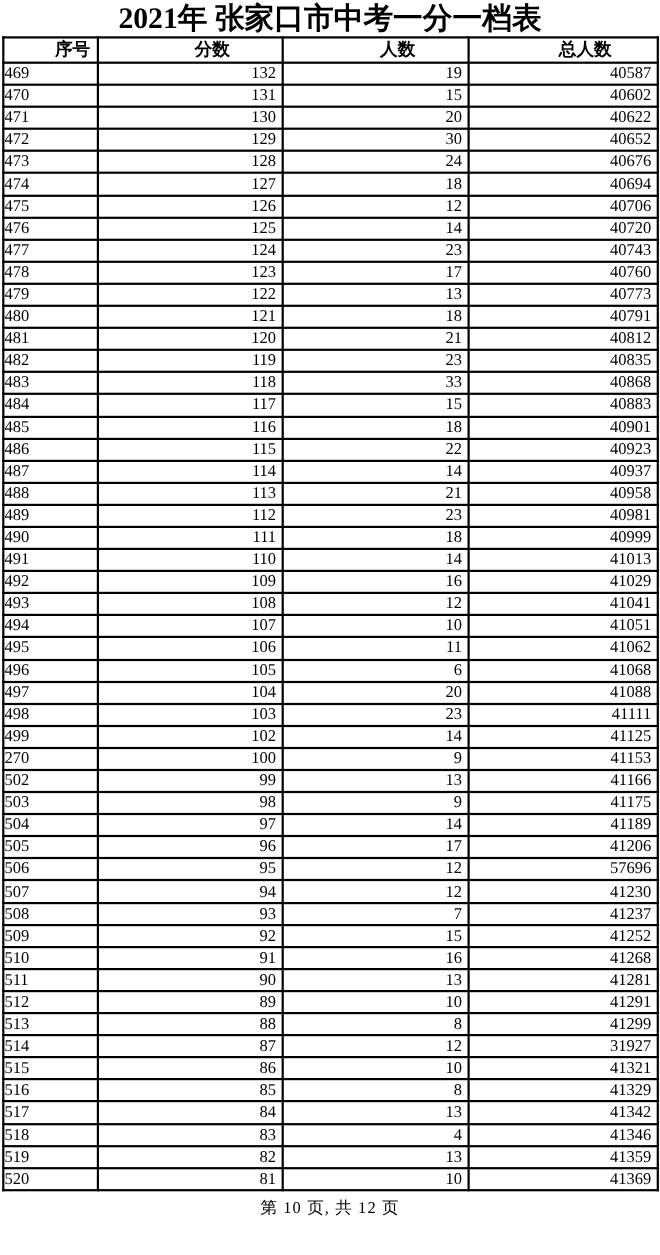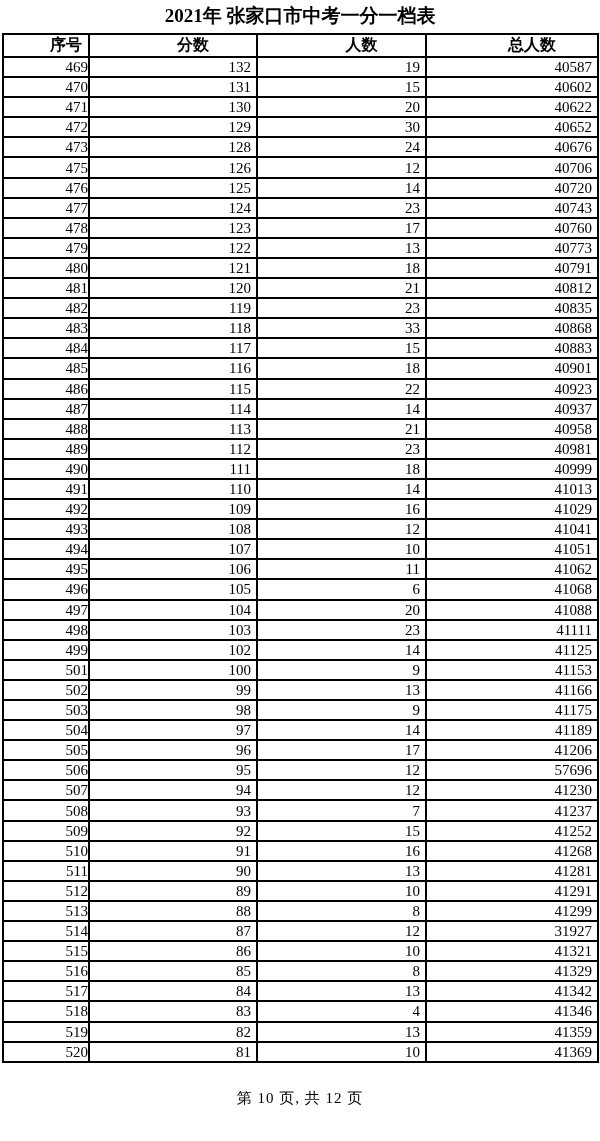--- a/index.html
+++ b/index.html
@@ -10,21 +10,21 @@
   body {
     width: 600px;
     height: 1141px;
     overflow: hidden;
     font-family: "Liberation Serif", "DejaVu Serif", serif;
     color: #000000;
   }
   .page-title {
     margin: 1px 0 2px 0;
     text-align: center;
-    font-size: 19px;
+    font-size: 27px;
     font-weight: bold;
     line-height: 30px;
     white-space: pre;
   }
   table.score-table {
     margin-left: 2px;
     width: 595px;
     table-layout: fixed;
     border-collapse: collapse;
   }
@@ -39,24 +39,24 @@
     font-size: 16px;
     font-weight: bold;
     text-align: center;
     padding-left: 40px;
   }
   .score-table td {
     height: 18.1px;
     font-size: 15px;
     line-height: 18px;
   }
-  .score-table td.c-center { text-align: right; padding-left: 45px; }
+  .score-table td.c-center { text-align: left; }
   .score-table td.c-right  { text-align: right; padding-right: 5px; }
   .page-footer {
-    margin-top: 26px;
+    margin-top: 6px;
     text-align: center;
     font-size: 15px;
     letter-spacing: 1px;
   }
 </style>
 </head>
 <body>
 
 <div class="page-title">2021年 张家口市中考一分一档表</div>
 
@@ -100,20 +100,26 @@
         <td class="c-right">30</td>
         <td class="c-right">40652</td>
       </tr>
       <tr>
         <td class="c-center">473</td>
         <td class="c-right">128</td>
         <td class="c-right">24</td>
         <td class="c-right">40676</td>
       </tr>
       <tr>
+        <td class="c-center">474</td>
+        <td class="c-right">127</td>
+        <td class="c-right">18</td>
+        <td class="c-right">40694</td>
+      </tr>
+      <tr>
         <td class="c-center">475</td>
         <td class="c-right">126</td>
         <td class="c-right">12</td>
         <td class="c-right">40706</td>
       </tr>
       <tr>
         <td class="c-center">476</td>
         <td class="c-right">125</td>
         <td class="c-right">14</td>
         <td class="c-right">40720</td>
@@ -250,21 +256,21 @@
         <td class="c-right">23</td>
         <td class="c-right">41111</td>
       </tr>
       <tr>
         <td class="c-center">499</td>
         <td class="c-right">102</td>
         <td class="c-right">14</td>
         <td class="c-right">41125</td>
       </tr>
       <tr>
-        <td class="c-center">501</td>
+        <td class="c-center">270</td>
         <td class="c-right">100</td>
         <td class="c-right">9</td>
         <td class="c-right">41153</td>
       </tr>
       <tr>
         <td class="c-center">502</td>
         <td class="c-right">99</td>
         <td class="c-right">13</td>
         <td class="c-right">41166</td>
       </tr>

